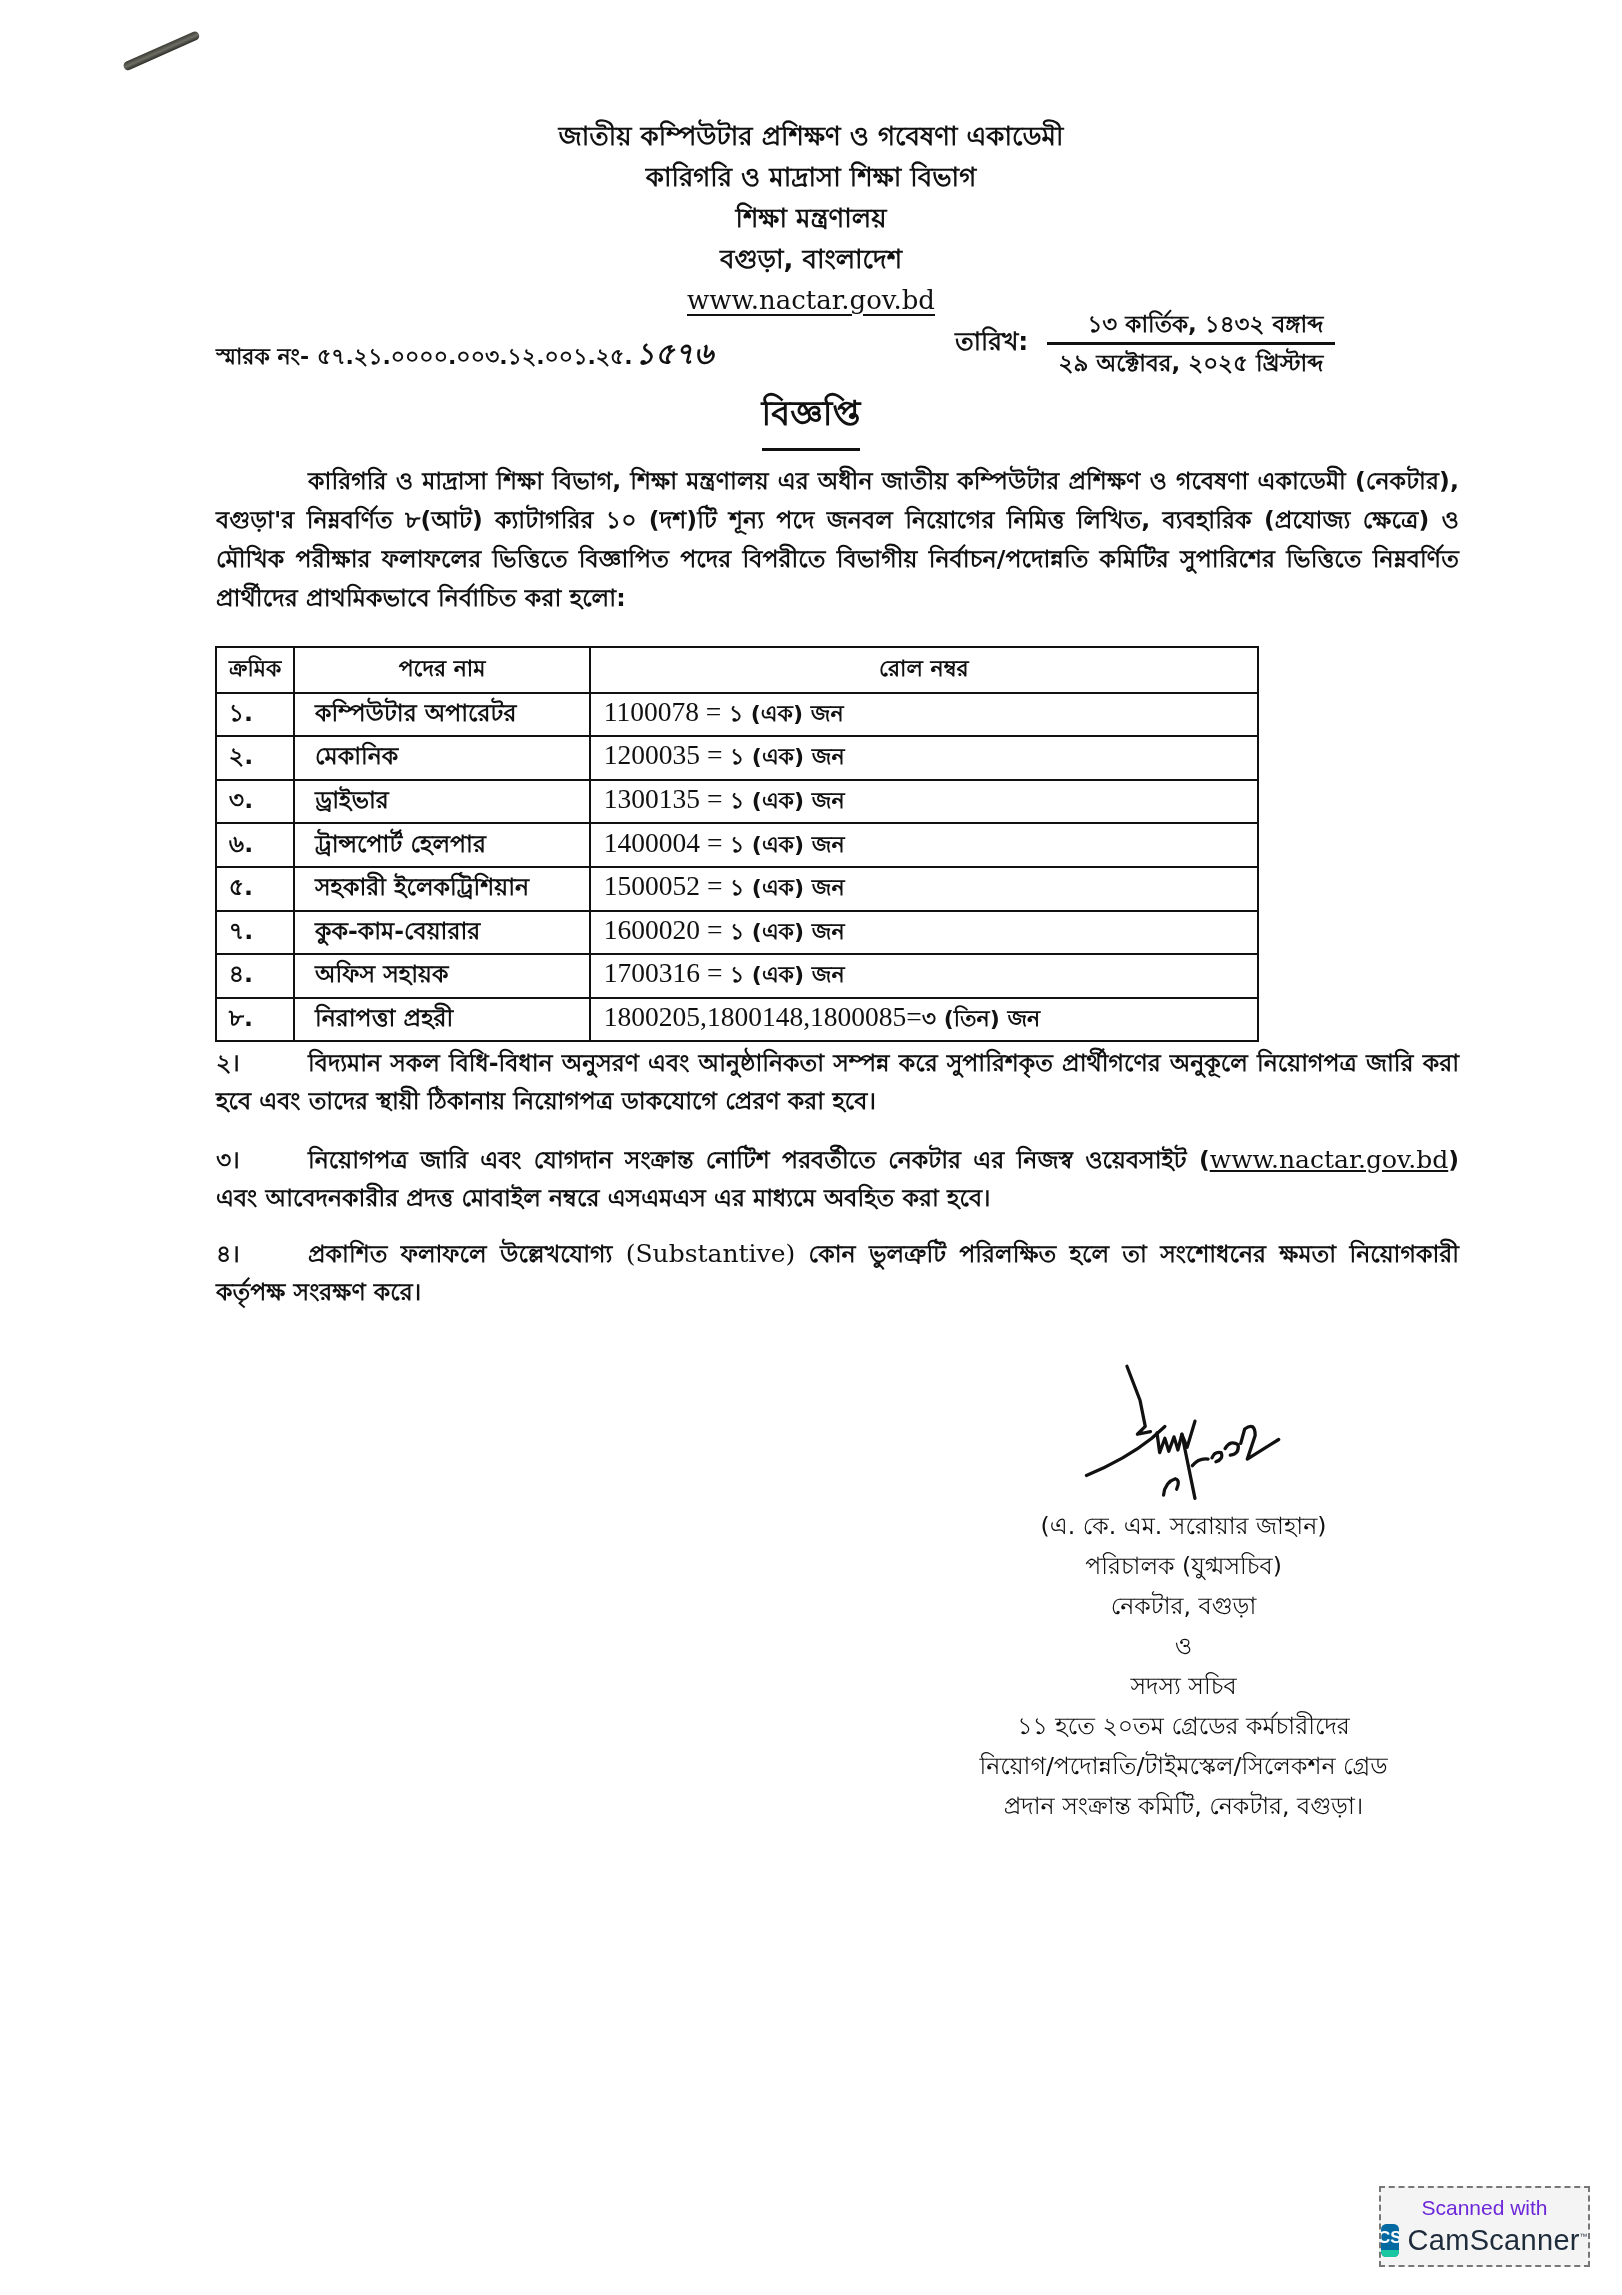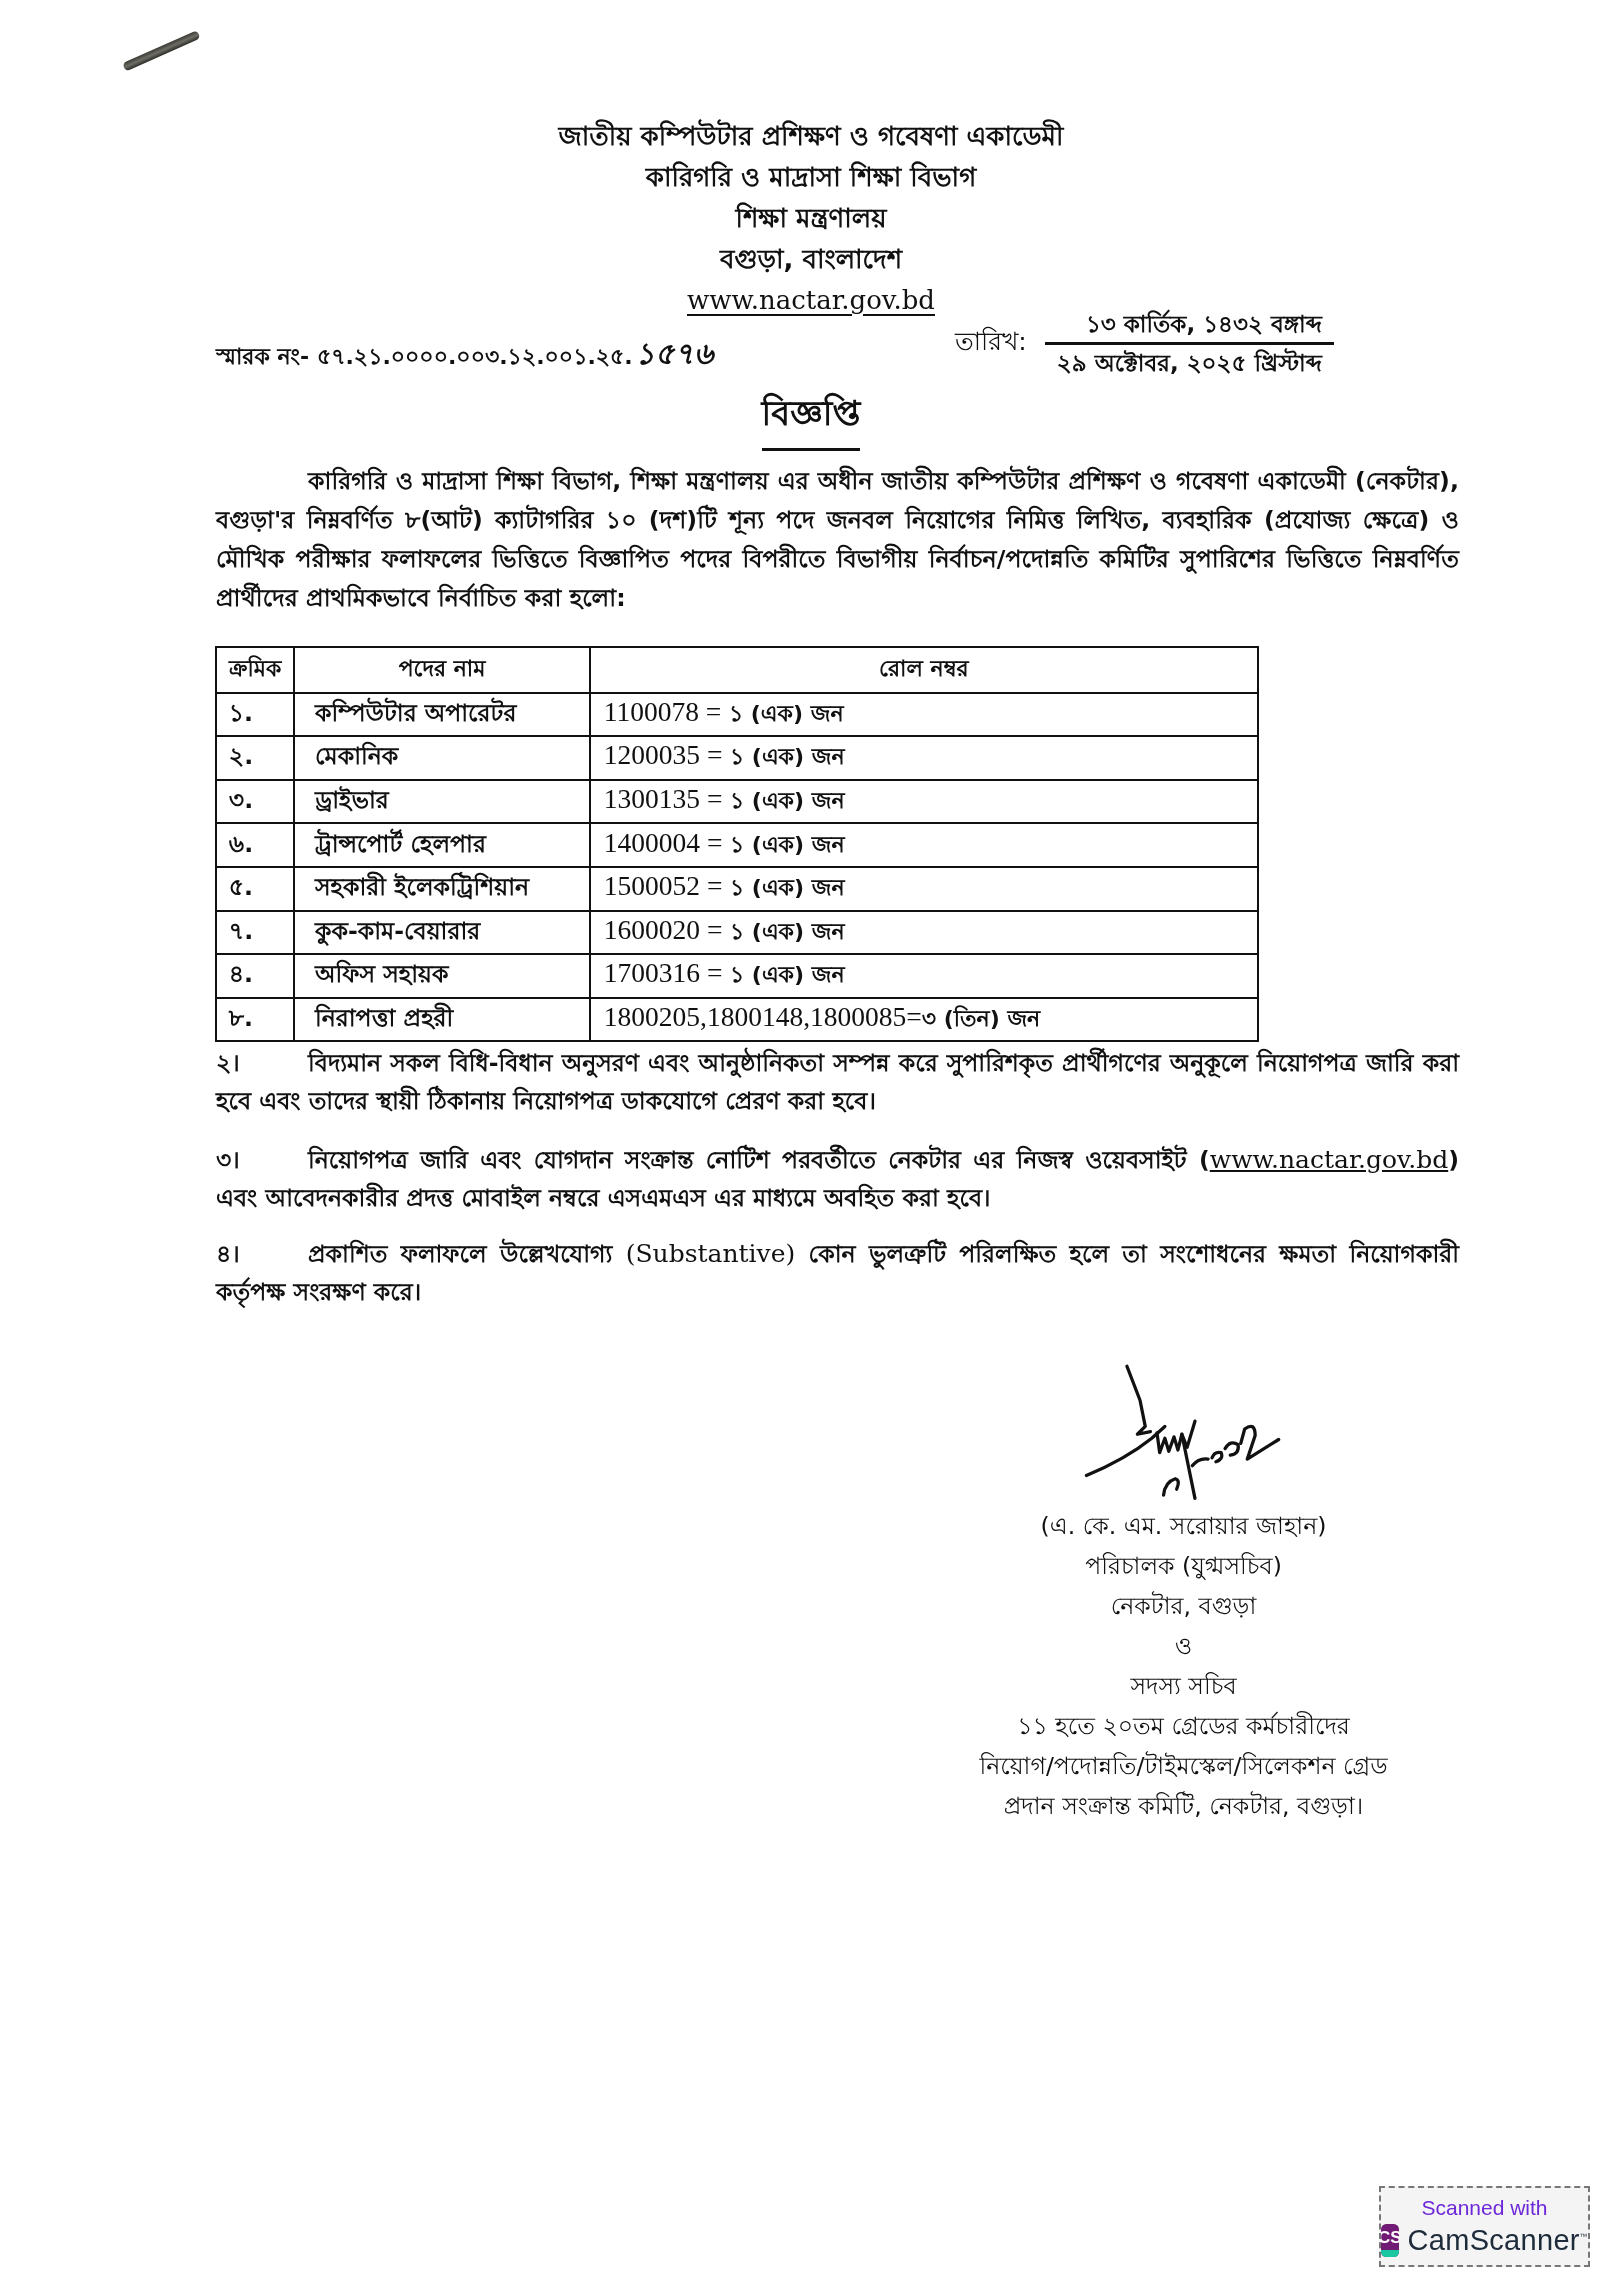--- a/index.html
+++ b/index.html
@@ -17,21 +17,21 @@
   .letterhead .line { font-size: 26px; line-height: 41px; font-weight: 600; }
   .letterhead .web {
     font-family: "DejaVu Serif", "Liberation Serif", serif;
     font-size: 26px; line-height: 41px; text-decoration: underline; text-underline-offset: 5.2px;
   }
   .memo {
     position: absolute; left: 216px; top: 330px; font-size: 22px; font-weight: 600;
   }
   .memo .num-hand { font-size: 30px; font-weight: 700; font-style: italic; margin-left: 2.6px; }
   .date-block { position: absolute; left: 955px; top: 307px; display: flex; align-items: center; }
-  .date-label { font-size: 25px; font-weight: 400; margin-right: 18.3px; }
+  .date-label { font-size: 25px; font-weight: 700; margin-right: 18.3px; }
   .date-frac { display: flex; flex-direction: column; align-items: flex-end; }
   .date-frac span { font-size: 23px; font-weight: 600; line-height: 34px; padding: 0 11.8px; }
   .date-frac .bar { width: 100%; height: 2.6px; background: #111; margin: 1.3px 0; }
   .title {
     position: absolute; left: 0; width: 1622px; top: 387px; text-align: center;
     font-size: 34px; font-weight: 800; line-height: 52px;
   }
   .title span { border-bottom: 3.3px solid #111; padding-bottom: 15px; }
   .intro {
     position: absolute; left: 216px; top: 462px; width: 1243px;
@@ -68,21 +68,21 @@
   .sign-block div { font-size: 23.6px; line-height: 40px; font-weight: 500; }
   .watermark {
     position: absolute; left: 1379px; top: 2186px; width: 211px; height: 81px;
     border: 2px dashed #777; background: #f4f4f4; box-sizing: border-box; text-align: center;
   }
   .watermark .wm-top {
     font-family: "Liberation Sans", sans-serif; color: #6d28d9; font-size: 21px; margin-top: 6.5px; line-height: 26px;
   }
   .watermark .wm-bottom { display: flex; align-items: center; justify-content: center; margin-top: 3.9px; }
   .cs-logo {
-    width: 33px; height: 33px; border-radius: 5.2px; background: #701a75; position: relative; overflow: hidden;
+    width: 33px; height: 33px; border-radius: 5.2px; background: #0369a1; position: relative; overflow: hidden;
     color: #fff; font-family: "Liberation Sans", sans-serif; font-weight: 700; font-size: 17px;
     display: flex; align-items: center; justify-content: center; margin-right: 9px;
   }
   .cs-logo::after { content: ""; position: absolute; left: 0; right: 0; bottom: 0; height: 7.9px; background: #19c8a0; }
   .cs-logo span { position: relative; top: -2.6px; }
   .wm-brand { font-family: "Liberation Sans", sans-serif; font-size: 29px; color: #1d2b3a; letter-spacing: 0.3px; }
   .wm-brand sup { font-size: 7.9px; }
 </style>
 </head>
 <body>

